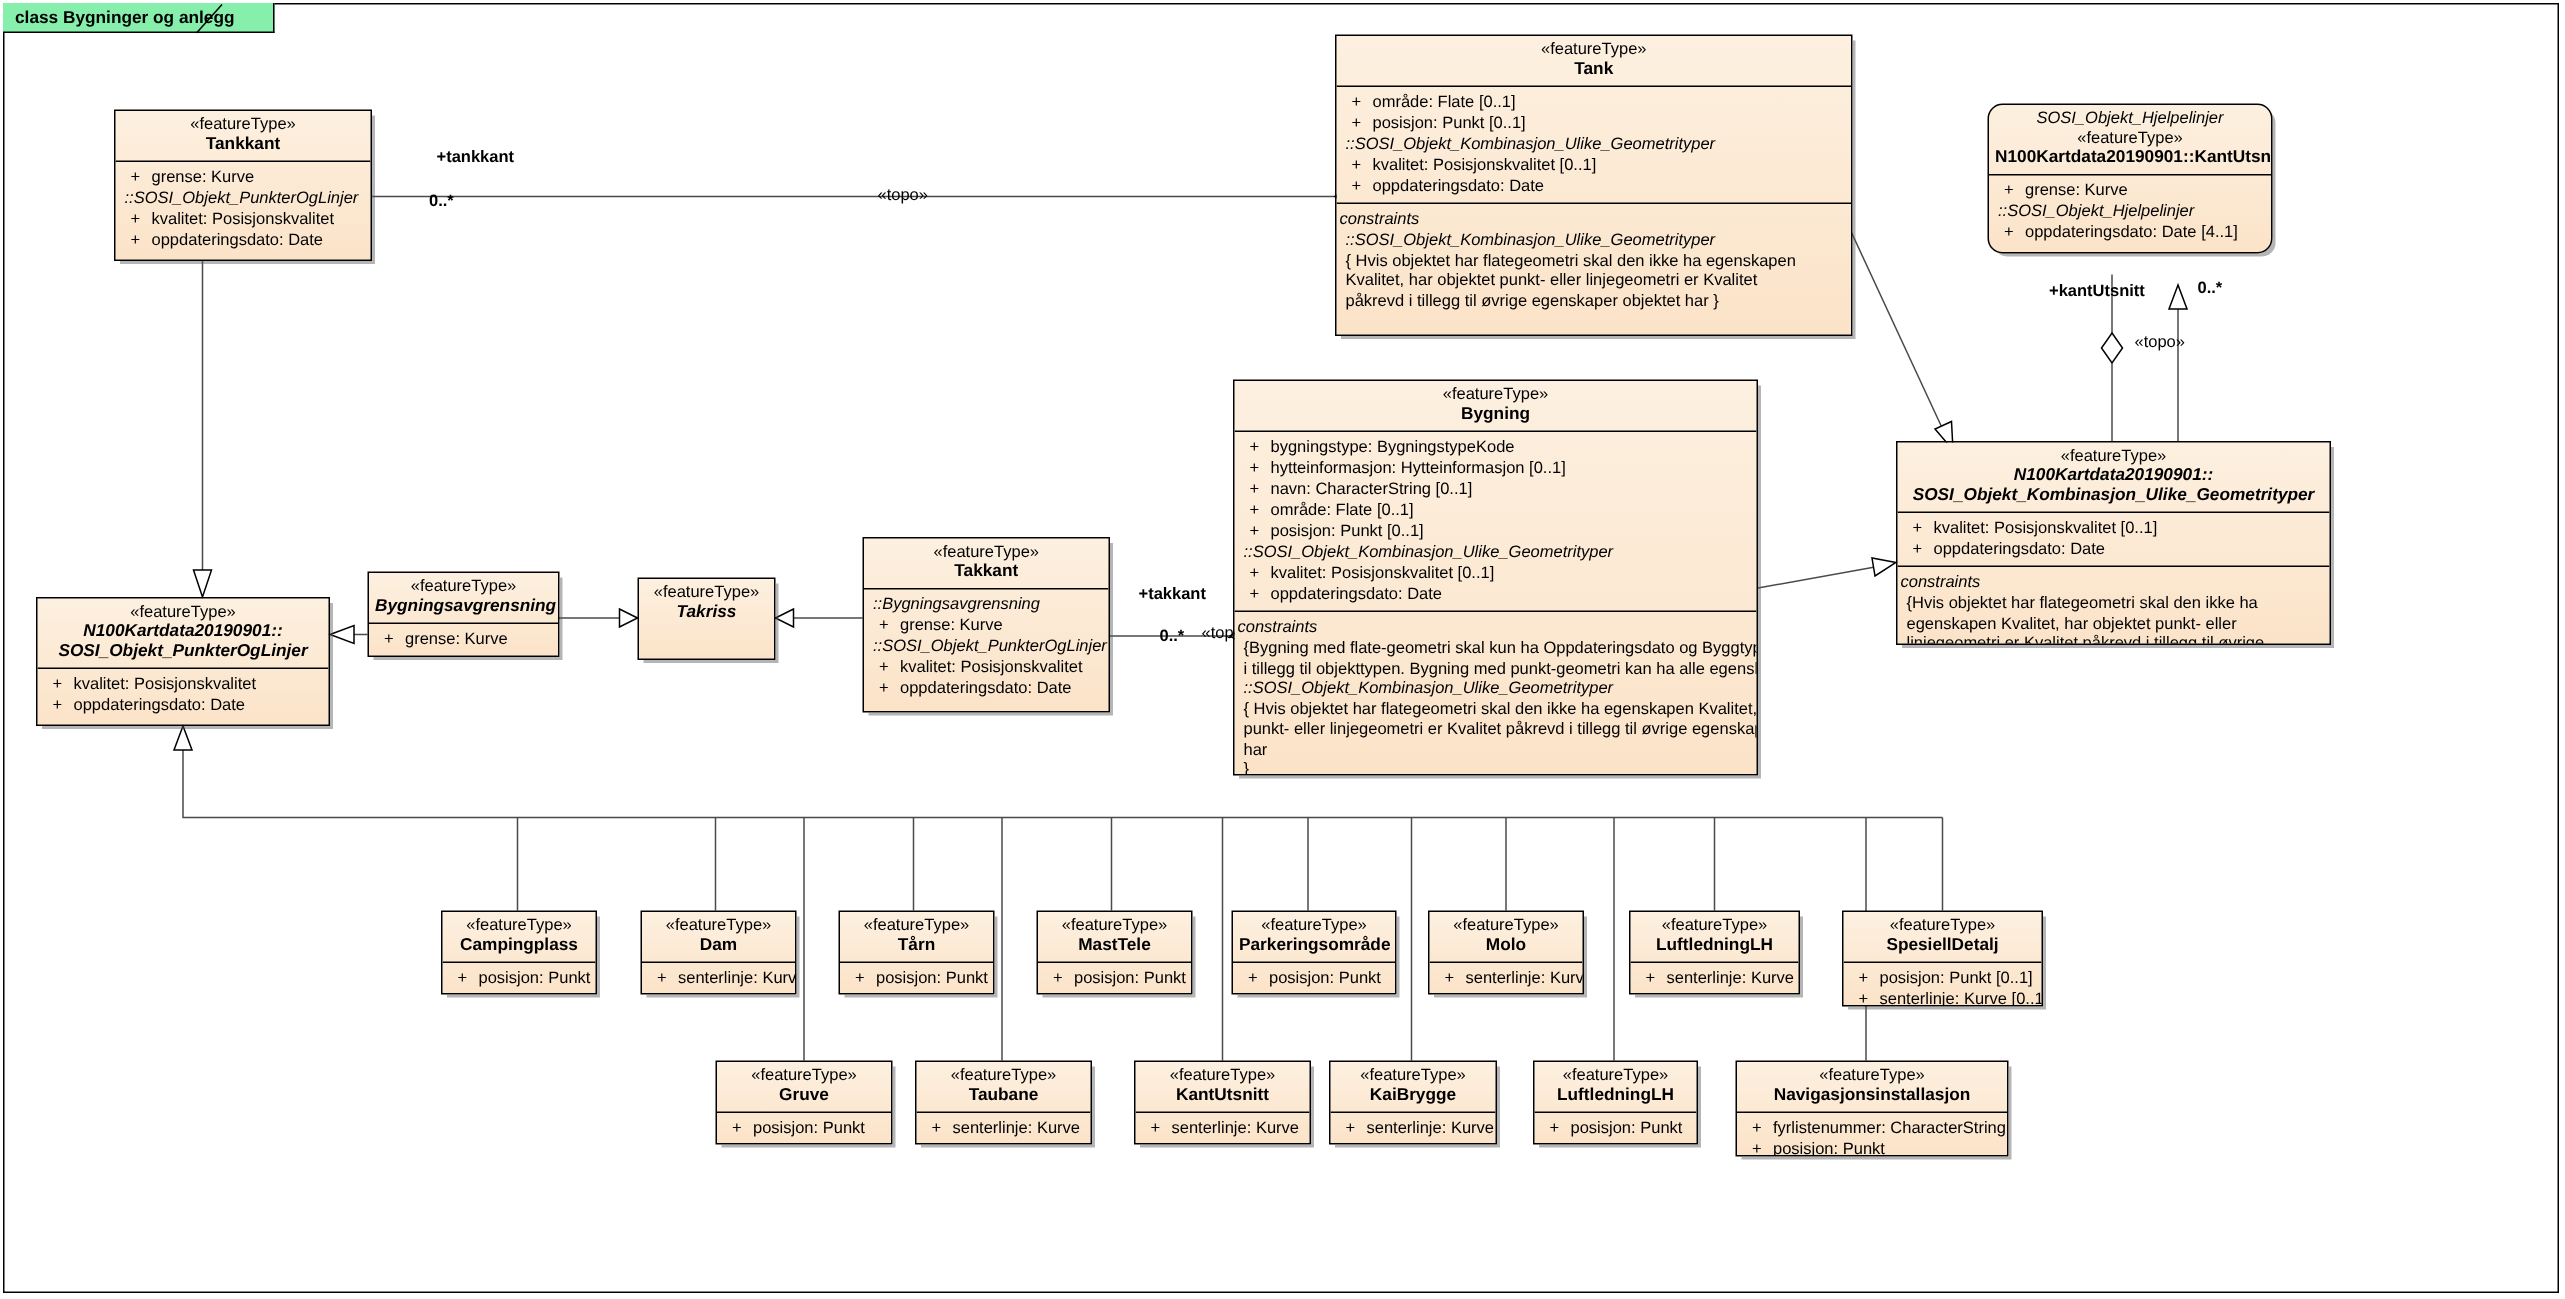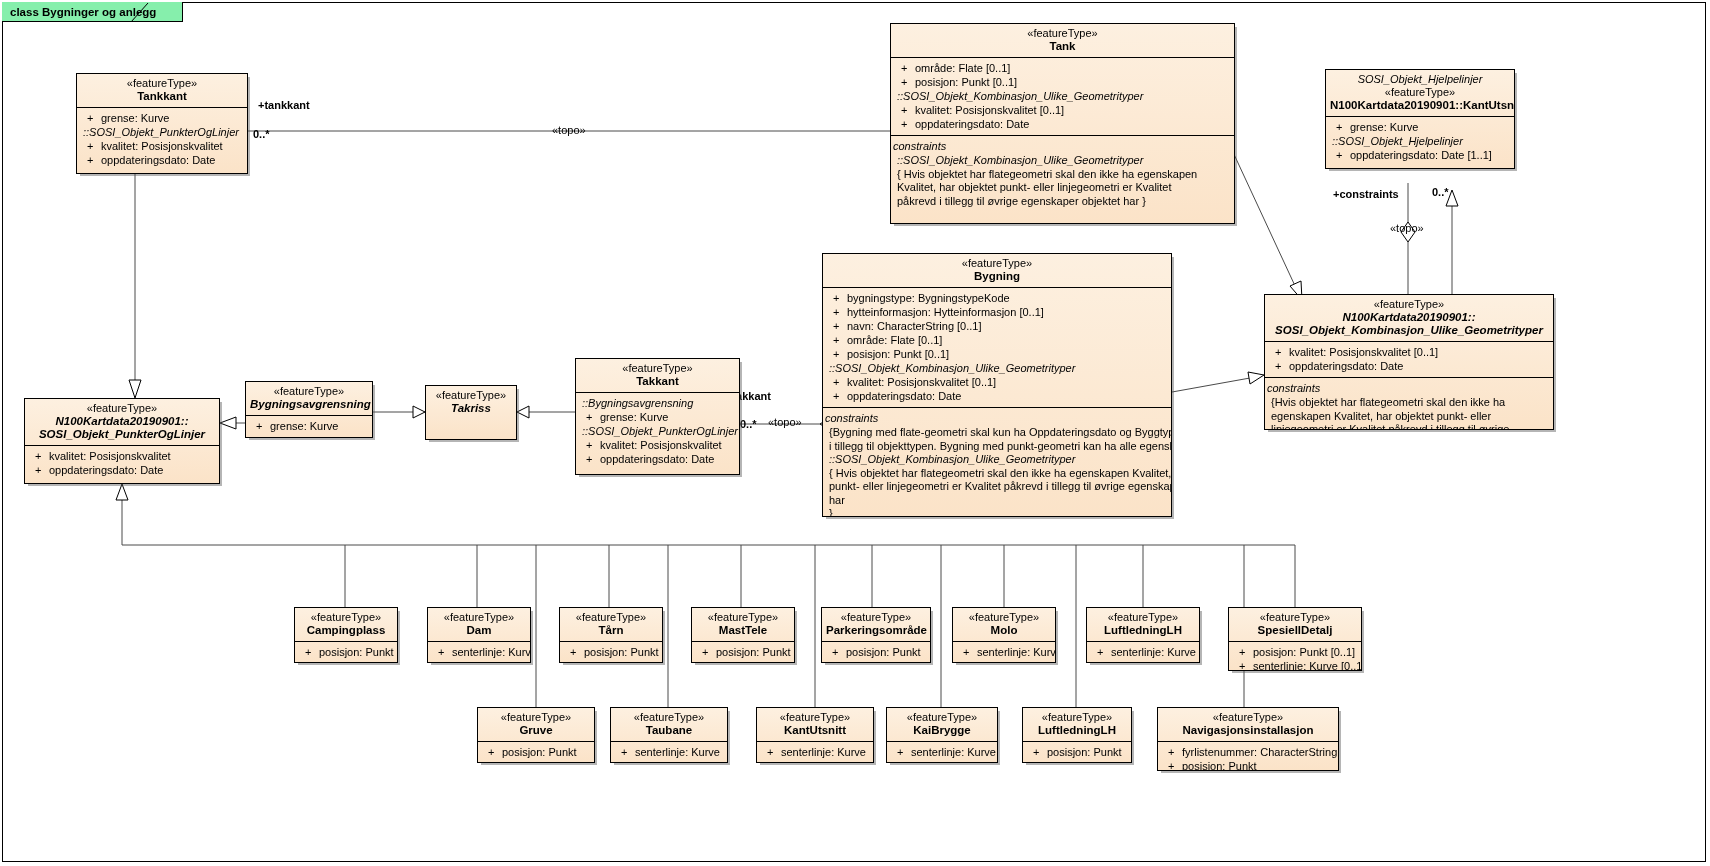--- a/index.html
+++ b/index.html
@@ -113,20 +113,21 @@
     white-space: normal;
   }
   .cls .ctext.ital {
     font-style: italic;
   }
   .lbl {
     position: absolute;
     font-size: 11px;
     white-space: nowrap;
     background: transparent;
+    margin-left: 33px;
   }
   .lbl.bold { font-weight: bold; }
 </style>
 </head>
 <body>
 
 <div id="canvas">
 
   <div id="frame"></div>
   <div id="frame-tab">class Bygninger og anlegg</div>
@@ -214,21 +215,21 @@
   </svg>
 
   <div class="lbl bold" style="left:258px; top:99px;">+tankkant</div>
   <div class="lbl bold" style="left:253px; top:128px;">0..*</div>
   <div class="lbl" style="left:552px; top:124px;">«topo»</div>
 
   <div class="lbl bold" style="left:726px; top:390px;">+takkant</div>
   <div class="lbl bold" style="left:740px; top:418px;">0..*</div>
   <div class="lbl" style="left:768px; top:416px;">«topo»</div>
 
-  <div class="lbl bold" style="left:1333px; top:188px;">+constraints</div>
+  <div class="lbl bold" style="left:1333px; top:188px;">+kantUtsnitt</div>
   <div class="lbl bold" style="left:1432px; top:186px;">0..*</div>
   <div class="lbl" style="left:1390px; top:222px;">«topo»</div>
 
   <div class="cls" style="left:76px; top:73px; width:172px; height:101px;">
     <div class="hdr">
       <div class="stereo">«featureType»</div>
       <div class="nm">Tankkant</div>
     </div>
     <div class="sect">
       <div class="attr"><span class="vis">+</span><span>grense: Kurve</span></div>
@@ -251,30 +252,30 @@
       <div class="attr"><span class="vis">+</span><span>oppdateringsdato: Date</span></div>
     </div>
     <div class="sect">
       <div class="ctitle">constraints</div>
       <div class="ctext ital">::SOSI_Objekt_Kombinasjon_Ulike_Geometrityper</div>
       <div class="ctext wrap">{ Hvis objektet har flategeometri skal den ikke ha egenskapen Kvalitet, har objektet punkt- eller linjegeometri er Kvalitet påkrevd i tillegg til øvrige egenskaper objektet har
 }</div>
     </div>
   </div>
 
-  <div class="cls" style="left:1325px; top:69px; width:190px; height:100px;">
+  <div class="cls" style="left:1325px; top:69px; width:190px; height:100px;border-radius:10px;">
     <div class="hdr">
       <div class="pkg">SOSI_Objekt_Hjelpelinjer</div>
       <div class="stereo">«featureType»</div>
       <div class="nm">N100Kartdata20190901::KantUtsnitt</div>
     </div>
     <div class="sect">
       <div class="attr"><span class="vis">+</span><span>grense: Kurve</span></div>
       <div class="grp">::SOSI_Objekt_Hjelpelinjer</div>
-      <div class="attr"><span class="vis">+</span><span>oppdateringsdato: Date [1..1]</span></div>
+      <div class="attr"><span class="vis">+</span><span>oppdateringsdato: Date [4..1]</span></div>
     </div>
   </div>
 
   <div class="cls" style="left:1264px; top:294px; width:290px; height:136px;">
     <div class="hdr">
       <div class="stereo">«featureType»</div>
       <div class="nm ital">N100Kartdata20190901::</div>
       <div class="nm ital">SOSI_Objekt_Kombinasjon_Ulike_Geometrityper</div>
     </div>
     <div class="sect">

